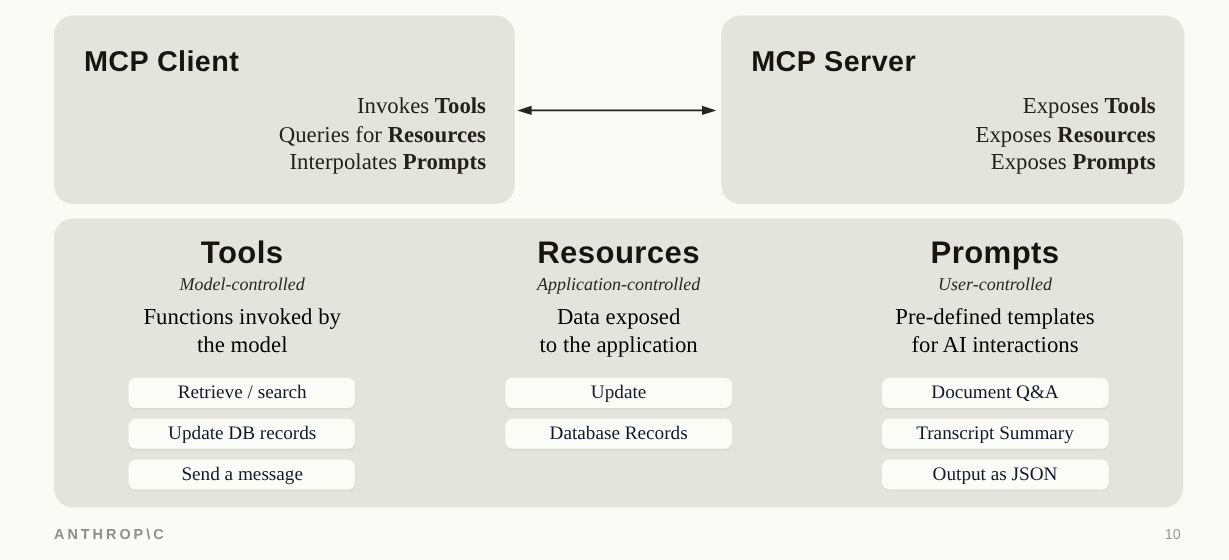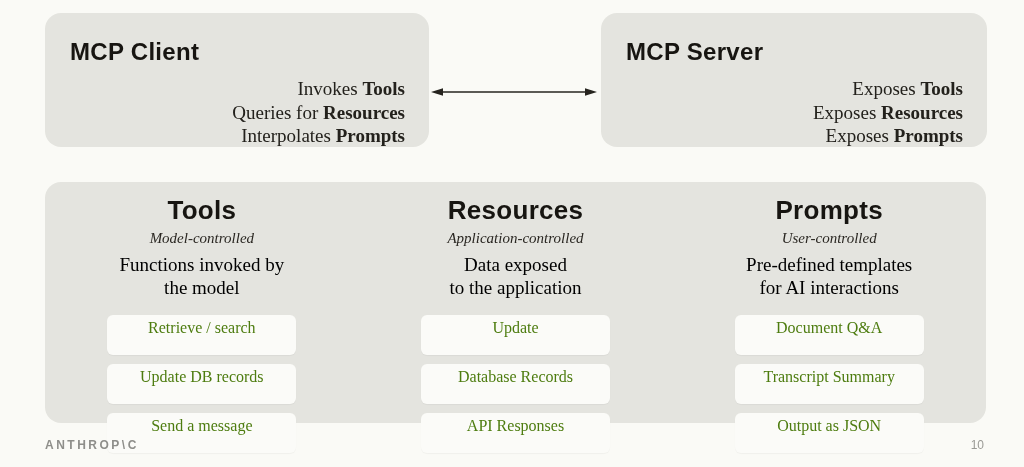--- a/index.html
+++ b/index.html
@@ -2,21 +2,21 @@
 <html><head>
 <meta charset="utf-8">
 <style>
   html,body{margin:0;padding:0;background:#fafaf6;}
   .slide{
     position:relative;width:1024px;height:467px;background:#fafaf6;
     font-family:"Liberation Serif",serif;color:#211f1b;overflow:hidden;
   }
   
   .top-box{
-    position:absolute;top:13px;height:134px;background:#e4e4df;
+    position:absolute;top:13px;height:157px;background:#e4e4df;
     border-radius:16px;box-sizing:border-box;padding:25px 24px 0 25px;
   }
   .box-client{left:45px;width:384px;}
   .box-server{left:601px;width:386px;}
   .top-box .box-title{
     margin:0 0 11px 0;font-family:"Liberation Sans",sans-serif;
     font-size:24px;font-weight:700;color:#171511;letter-spacing:.3px;
   }
   .box-line{font-size:19px;line-height:23.5px;color:#23211c;text-align:right;}
   .box-line b{font-weight:700;}
@@ -30,22 +30,22 @@
   }
   .col{flex:1 1 0;text-align:center;}
   .col-title{
     margin:0;font-family:"Liberation Sans",sans-serif;font-size:26px;
     font-weight:700;color:#171511;line-height:30px;letter-spacing:.3px;
   }
   .col-control{font-style:italic;font-size:15px;line-height:19px;margin-top:4px;color:#2a2722;}
   .col-desc{font-size:19px;line-height:23px;margin-top:5px;color:#000000;}
   .pills{margin-top:16px;}
   .pill{
-    width:189px;height:40px;line-height:25px;margin:0 auto 9px auto;
-    background:#fbfbf8;border-radius:6px;font-size:16px;color:#4d7c0f;
+    width:189px;height:25px;line-height:25px;margin:0 auto 9px auto;
+    background:#fbfbf8;border-radius:6px;font-size:16px;color:#0f172a;
     box-shadow:0 1px 1px rgba(0,0,0,0.04);
   }
   
   .brand{
     position:absolute;left:45px;top:438px;font-family:"Liberation Sans",sans-serif;
     font-size:12px;font-weight:700;letter-spacing:2.5px;color:#8e8e8a;
   }
   .page-num{
     position:absolute;right:40px;top:438px;font-family:"Liberation Sans",sans-serif;
     font-size:12px;color:#9a9a95;
@@ -97,21 +97,20 @@
     <div class="col">
       <h3 class="col-title">Resources</h3>
       <div class="col-control">Application-controlled</div>
       <div class="col-desc">
         <span>Data exposed</span><br>
         <span>to the application</span>
       </div>
       <div class="pills">
         <div class="pill">Update</div>
         <div class="pill">Database Records</div>
-        <div class="pill">API Responses</div>
       </div>
     </div>
 
     <div class="col">
       <h3 class="col-title">Prompts</h3>
       <div class="col-control">User-controlled</div>
       <div class="col-desc">
         <span>Pre-defined templates</span><br>
         <span>for AI interactions</span>
       </div>

